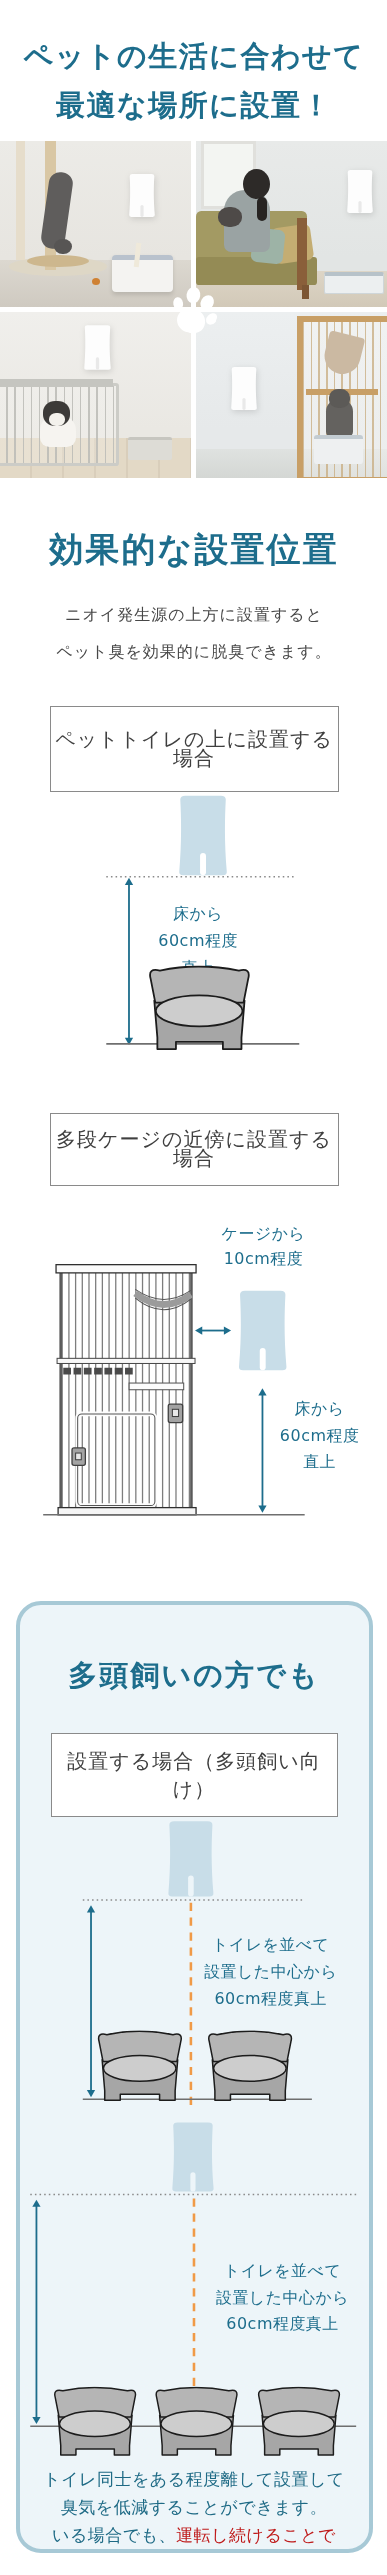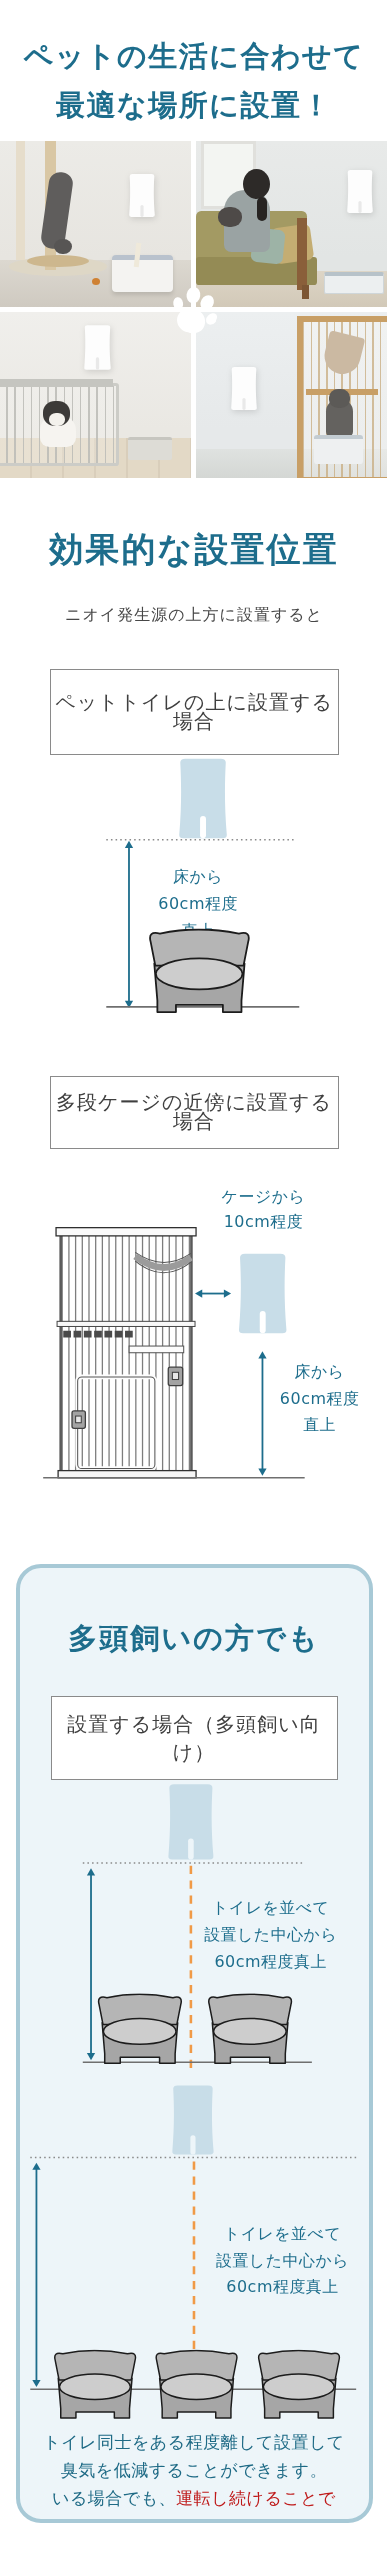--- a/index.html
+++ b/index.html
@@ -57,21 +57,21 @@
   .diagram{margin:0 auto;}
   .d1{margin-top:0;}
   .d2{margin-top:20.6px;}
   .dlabel{font-size:31px;font-weight:500;letter-spacing:1px;fill:#1d6d8c;}
   .glabel{font-size:31px;font-weight:500;letter-spacing:1px;fill:#1d6d8c;}
 
   
   .multi-panel{
     box-sizing:border-box;width:357px;margin:80px auto 0 auto;
     background:#edf5f9;border:4.6px solid #a7c9d6;border-radius:25px;
-    padding:45px 0 7px 0;overflow:hidden;
+    padding:45px 0 0 0;overflow:hidden;
   }
   .multi-heading{
     margin:0;font-size:29px;line-height:51px;font-weight:600;letter-spacing:2.1px;
     color:#1d6d8c;text-align:center;
   }
   .multi-heading span{display:block;}
   .multi-panel .caption-box{margin-top:32px;width:287px;}
   .svgA{margin-top:3.1px;}
   .svgB{margin-top:6.2px;}
   .panel-note{
@@ -181,20 +181,21 @@
   <div class="paw-wrap">
     <svg width="49" height="54" viewBox="0 0 100 110">
         <use href="#paw"></use>
       </svg>
   </div>
 </div>
 
 <h2 class="section-heading">効果的な設置位置</h2>
 <p class="section-desc">
   <span>ニオイ発生源の上方に設置すると</span>
+  <span>ペット臭を効果的に脱臭できます。</span>
 </p>
 
 <div class="caption-box single">
   <span>ペットトイレの上に設置する場合</span>
 </div>
 
 <svg class="diagram d1" width="388" height="285" viewBox="0 0 752 552">
   <use href="#device" x="336" y="4" width="115" height="160" style="--devfill:#c8dde8;--slotfill:#ffffff"></use>
   <line x1="206" y1="164" x2="571" y2="164" stroke="#8a8a8a" stroke-width="3" stroke-dasharray="3 6"></line>
   <polygon points="250,166 242,180 258,180" fill="#1d6d8c"></polygon>

